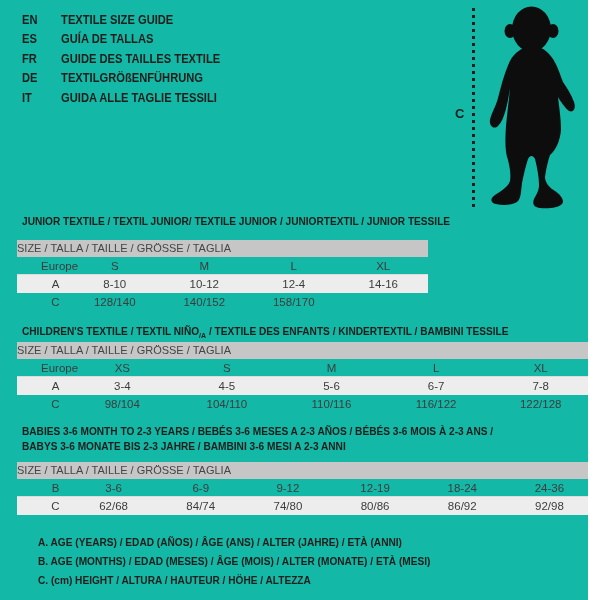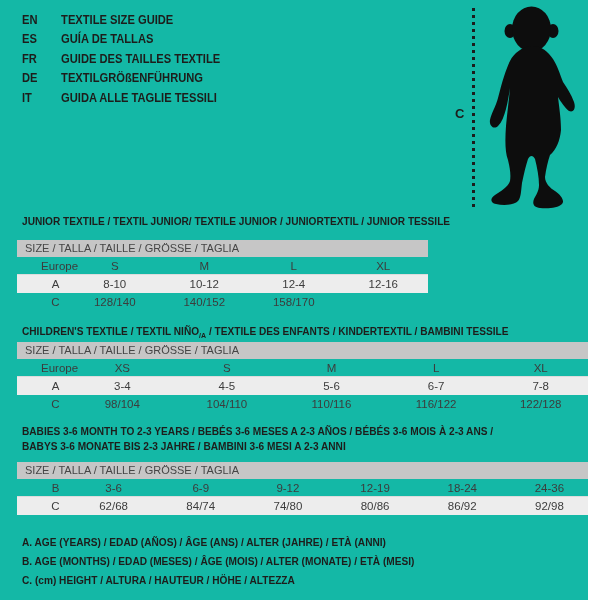--- a/index.html
+++ b/index.html
@@ -25,29 +25,29 @@
   .t2-title{top:325px;}
   .t3-title{top:424px;line-height:15.4px;}
   .tbl-title sub{font-size:8px;}
 
   
   .size-table{position:absolute;left:17px;}
   .t1{top:240px;width:411px;}
   .t2{top:342px;width:576px;}
   .t3{top:462px;width:576px;}
   .band{height:17px;line-height:17px;background:#c6c6c6;color:#454545;
-        font-size:11px;padding-left:8px;white-space:nowrap;}
+        font-size:11px;padding-left:0;white-space:nowrap;}
   .trow{display:grid;height:18px;line-height:18px;font-size:11.5px;color:#3c3c3c;}
   .trow .rlabel{padding-left:4px;text-align:center;margin-left:20px;}
   .trow .cell{text-align:center;}
   .trow.shaded{background:#ededed;}
   .size-table .trow:nth-child(2){box-shadow:inset 0 -1px #dcdcdc;}
 
   
-  .footnotes{position:absolute;left:22px;top:533px;font-weight:700;font-size:11.5px;
+  .footnotes{position:absolute;left:38px;top:533px;font-weight:700;font-size:11.5px;
              line-height:18.8px;}
   .fn{transform:scaleX(.88);transform-origin:0 50%;white-space:nowrap;}
 </style>
 </head>
 <body>
 
 <div class="page">
 
   <div class="lang-block">
     <div class="lang-row">
@@ -98,21 +98,21 @@
         <span class="cell">S</span>
         <span class="cell">M</span>
         <span class="cell">L</span>
         <span class="cell">XL</span>
       </div>
       <div class="trow shaded" style="grid-template-columns: 53px repeat(4, 1fr);">
         <span class="rlabel">A</span>
         <span class="cell">8-10</span>
         <span class="cell">10-12</span>
         <span class="cell">12-4</span>
-        <span class="cell">12-16</span>
+        <span class="cell">14-16</span>
       </div>
       <div class="trow" style="grid-template-columns: 53px repeat(4, 1fr);">
         <span class="rlabel">C</span>
         <span class="cell">128/140</span>
         <span class="cell">140/152</span>
         <span class="cell">158/170</span>
       </div>
     </div>
 
   <div class="tbl-title t2-title"><span>CHILDREN'S TEXTILE / TEXTIL NIÑO</span><sub>/A</sub><span> / TEXTILE DES ENFANTS / KINDERTEXTIL / BAMBINI TESSILE</span></div>

